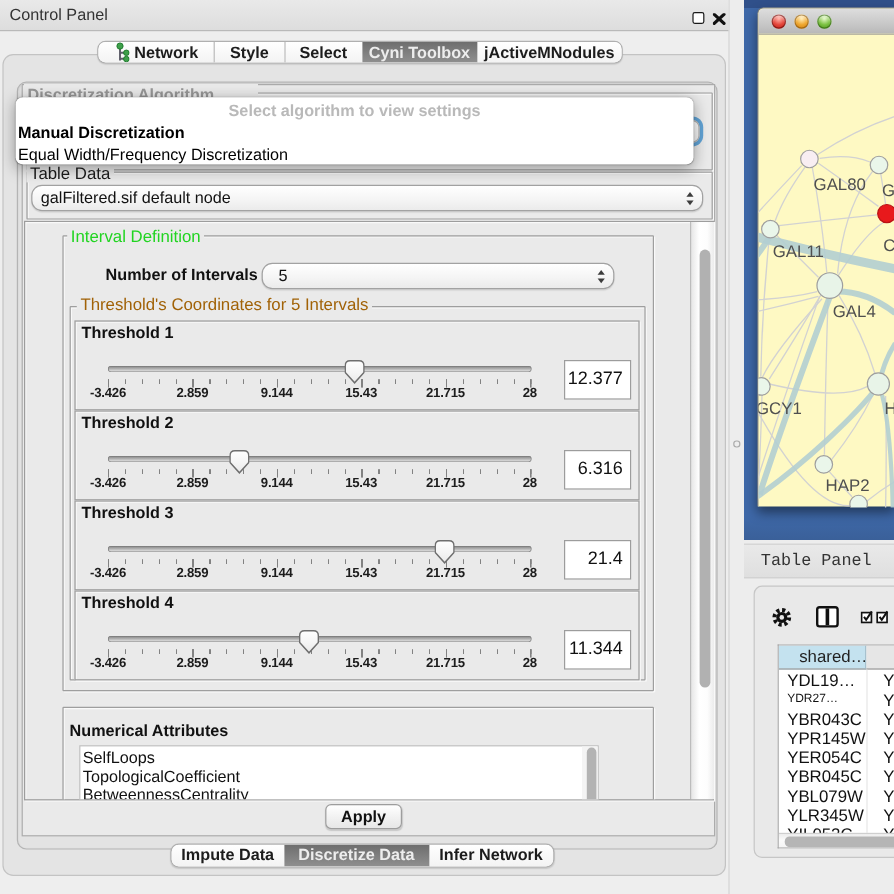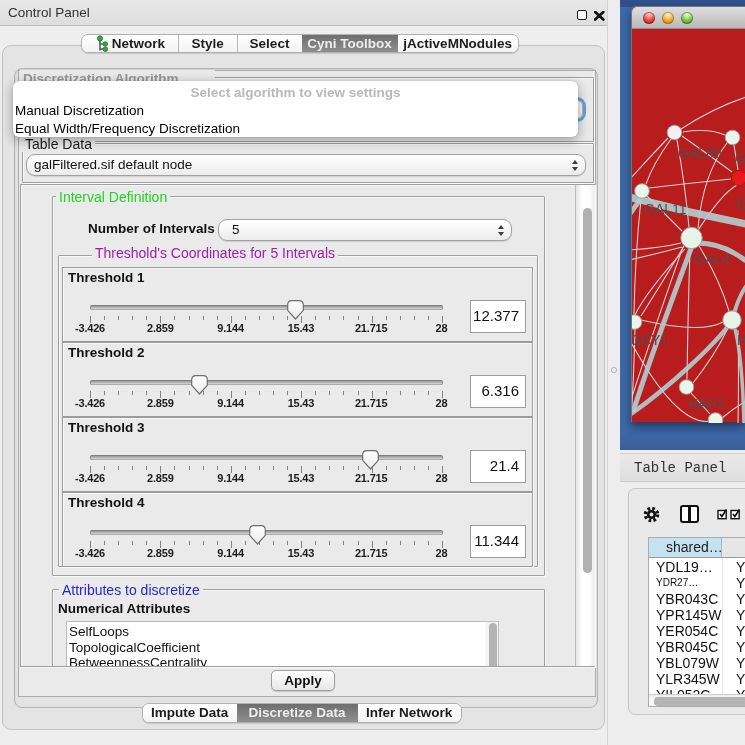--- a/index.html
+++ b/index.html
@@ -47,21 +47,21 @@
 <div class="ab" style="left:20px;top:184px;width:575px;height:483px;background:#eaeaea;border:1px solid #9d9d9d;box-sizing:border-box;overflow:hidden;box-shadow:1px 1px 0 #f9f9f9,inset 1px 1px 0 #f9f9f9;">
 <div class="gbox" style="left:31px;top:11px;width:491px;height:378px;"></div>
 <div class="glab" style="left:35px;top:4px;color:#21d421;">Interval Definition</div>
 <div class="ab bold" style="left:67px;top:36px;font-size:13.5px;color:#111;">Number of Intervals</div>
 <div class="combo" style="left:197px;top:34px;width:292px;height:20px;">
  <div class="ct" style="line-height:19px;left:13px;">5</div>
  <div class="arr" style="right:7px;top:4.5px;border-left:3.5px solid transparent;border-right:3.5px solid transparent;border-bottom:4.5px solid #3c3c3c;"></div>
  <div class="arr" style="right:7px;bottom:4.5px;border-left:3.5px solid transparent;border-right:3.5px solid transparent;border-top:4.5px solid #3c3c3c;"></div>
 </div>
 <div class="gbox" style="left:37px;top:70px;width:478px;height:310px;"></div>
-<div class="glab" style="left:43px;top:60px;color:#a21caf;margin-left:28px;">Threshold's Coordinates for 5 Intervals</div>
+<div class="glab" style="left:43px;top:60px;color:#a16207;">Threshold's Coordinates for 5 Intervals</div>
 <div class="ab" style="left:41px;top:82px;width:471px;height:75px;border:1px solid #9c9c9c;background:#eaeaea;box-sizing:border-box;box-shadow:1px 1px 0 #f9f9f9,inset 1px 1px 0 #f9f9f9;">
 <div class="ab bold" style="left:5px;top:1.5px;font-size:13.5px;color:#111;">Threshold 1</div>
 <div class="ab" style="left:27px;top:37px;width:353px;height:5px;border-radius:2.5px;background:linear-gradient(#818181,#b5b5b5 50%,#ededed);box-shadow:inset 0 0 0 0.5px #777;"></div>
 <div class="ab" style="left:27px;top:48px;width:353px;height:4px;background:repeating-linear-gradient(to right,#828282 0 1px,transparent 1px 14.08px);"></div>
 <div class="ab" style="left:27px;top:48px;width:353px;height:6.5px;background:repeating-linear-gradient(to right,#828282 0 1px,transparent 1px 70.4px);"></div>
 <div class="tick-label" style="left:27.0px;top:53.5px;">-3.426</div>
 <div class="tick-label" style="left:97.3px;top:53.5px;">2.859</div>
 <div class="tick-label" style="left:167.6px;top:53.5px;">9.144</div>
 <div class="tick-label" style="left:237.89999999999998px;top:53.5px;">15.43</div>
 <div class="tick-label" style="left:308.2px;top:53.5px;">21.715</div>
@@ -149,37 +149,36 @@
               <stop offset="1" stop-color="#e9e9e9"></stop>
       </linearGradient>
           </defs>
       <path d="M0.7,10.3 L0.7,4.8 Q0.7,0.7 4.8,0.7 L12.2,0.7 Q16.3,0.7 16.3,4.8 L16.3,10.3 L8.5,19 Z" fill="url(#th4)" stroke="#6e6e6e" stroke-width="1.2"></path>
         </svg>
 <div class="ab" style="left:407px;top:32px;width:56px;height:33px;background:#fff;border:1px solid #9c9c9c;box-sizing:border-box;">
           <div style="font-size:15px;color:#111;text-align:right;padding-right:6px;line-height:30px;">11.344</div>
         </div>
 </div>
 <div class="gbox" style="left:31px;top:404px;width:491px;height:91px;"></div>
-<div class="glab" style="left:38px;top:397px;color:#2727cf;">Attributes to discretize</div>
 <div class="ab bold" style="left:37px;top:416px;font-size:13.5px;color:#111;">Numerical Attributes</div>
 <div class="ab" style="left:45px;top:436px;width:433px;height:60px;background:#fff;border:1px solid #bdbdbd;box-sizing:border-box;">
         <div style="font-size:13.5px;color:#111;padding:2px 0 0 2px;line-height:15.7px;">SelfLoops<br>TopologicalCoefficient<br>BetweennessCentrality</div>
         <div class="ab" style="right:0;top:0;width:13.5px;height:100%;background:#f4f4f4;">
           <div class="ab" style="left:4px;top:1px;width:8.5px;height:70px;border-radius:4px;background:#b3b3b3;"></div>
         </div>
       </div>
 </div>
 <div class="ab" style="left:575px;top:185px;width:20px;height:481px;background:linear-gradient(to right,#e6e6e6,#ffffff 35%,#fdfdfd 70%,#ececec);border-left:1px solid #bcbcbc;box-sizing:border-box;">
       <div class="ab" style="left:7px;top:23px;width:9px;height:365px;border-radius:4.5px;background:#b1b1b1;"></div>
     </div>
 <div class="ab" style="left:271px;top:670px;width:64px;height:21px;border:1px solid #9d9d9d;border-radius:5px;background:linear-gradient(#ffffff,#f1f1f1 55%,#e7e7e7);box-sizing:border-box;box-shadow:0 1px 1px rgba(0,0,0,0.15);text-align:center;font-size:13.5px;font-weight:600;color:#111;line-height:19px;">Apply</div>
 <div class="ab" style="left:13px;top:81px;width:565px;height:56px;background:#fff;border-radius:6px;padding-top:2px;box-sizing:border-box;
   box-shadow:0 3px 12px rgba(0,0,0,0.35),0 0 1px rgba(0,0,0,0.3);z-index:50;">
  <div style="height:18.5px;text-align:center;font-size:13.5px;font-weight:600;color:#b9b9b9;line-height:19px;">Select algorithm to view settings</div>
- <div style="height:18.5px;font-size:13.5px;font-weight:normal;color:#000;line-height:18px;padding-left:2px;">Manual Discretization</div>
+ <div style="height:18.5px;font-size:13.5px;font-weight:bold;color:#000;line-height:18px;padding-left:2px;">Manual Discretization</div>
  <div style="height:18.5px;font-size:13.5px;color:#000;line-height:18px;padding-left:2px;">Equal Width/Frequency Discretization</div>
 </div>
 <div class="ab" style="left:81px;top:34px;height:17px;display:flex;border:1px solid #b0b0b0;border-radius:7px;overflow:hidden;background:#fff;box-shadow:0 1px 1px rgba(0,0,0,0.12);z-index:10;">
 <div class="seg" style="width:96px;background:linear-gradient(#ffffff,#f3f3f3);"><svg width="13" height="17" viewBox="0 0 13 17" style="margin-right:4px;">
           <path d="M5,4.5 L5,15.5 M5,9 L10,9 M5,14 L10,14" stroke="#5c5c68" stroke-width="1.6" fill="none"></path>
           <circle cx="5" cy="3.4" r="2.6" fill="#3fa04b" stroke="#1d7a2c" stroke-width="0.8"></circle>
           <circle cx="10.3" cy="9" r="2.3" fill="#3fa04b" stroke="#1d7a2c" stroke-width="0.8"></circle>
           <circle cx="10.3" cy="14.2" r="2.3" fill="#3fa04b" stroke="#1d7a2c" stroke-width="0.8"></circle>
         </svg>Network</div>
 <div class="seg" style="width:58.5px;border-left:1px solid #b9b9b9;background:linear-gradient(#ffffff,#f3f3f3);">Style</div>
@@ -188,21 +187,21 @@
 <div class="seg" style="width:120.5px;background:linear-gradient(#ffffff,#f3f3f3);">jActiveMNodules</div>
 </div>
 <div class="ab" style="left:142px;top:702.5px;height:18px;display:flex;border:1px solid #b0b0b0;border-radius:7px;overflow:hidden;background:#fff;box-shadow:0 1px 1px rgba(0,0,0,0.12);z-index:10;">
 <div class="seg" style="width:93.5px;background:linear-gradient(#ffffff,#f3f3f3);">Impute Data</div>
 <div class="seg sel" style="width:121px;">Discretize Data</div>
 <div class="seg" style="width:103.5px;background:linear-gradient(#ffffff,#f3f3f3);">Infer Network</div>
 </div>
 </div>
 <div class="ab" style="left:611px;top:367px;width:3.5px;height:3.5px;border-radius:50%;border:1px solid #ababab;"></div>
 <div class="ab" style="left:620px;top:0;width:125px;height:450px;background:linear-gradient(#30508a 0,#30508a 7px,#3e68a8 7px,#3e68a8 430px,#3a6099 450px);"></div>
-<div class="ab" style="left:631px;top:6px;width:114px;height:416px;border-radius:5px 0 0 0;box-shadow:0 5px 10px rgba(0,0,0,0.45);background:#b91c1c;border-left:1px solid #73777d;border-top:1px solid #73777d;box-sizing:border-box;">
+<div class="ab" style="left:631px;top:6px;width:114px;height:416px;border-radius:5px 0 0 0;box-shadow:0 5px 10px rgba(0,0,0,0.45);background:#fef9c3;border-left:1px solid #73777d;border-top:1px solid #73777d;box-sizing:border-box;">
 <div class="ab" style="left:0;top:0;width:100%;height:21.5px;border-radius:5px 0 0 0;background:linear-gradient(#dedede,#c4c4c4 70%,#b8b8b8);border-bottom:1px solid #8f8f8f;box-sizing:border-box;">
       <div class="ab" style="left:10.5px;top:4.5px;width:12px;height:12px;border-radius:50%;background:radial-gradient(circle at 50% 28%,#ffada4 5%,#e4473c 50%,#c01d15 90%);box-shadow:inset 0 0 0 1px rgba(90,10,10,0.55),inset 0 2px 2px rgba(255,255,255,0.55);"></div>
       <div class="ab" style="left:29.5px;top:4.5px;width:12px;height:12px;border-radius:50%;background:radial-gradient(circle at 50% 28%,#ffe9b0 5%,#efa72e 50%,#cd7f14 90%);box-shadow:inset 0 0 0 1px rgba(120,75,5,0.55),inset 0 2px 2px rgba(255,255,255,0.55);"></div>
       <div class="ab" style="left:49px;top:4.5px;width:12px;height:12px;border-radius:50%;background:radial-gradient(circle at 50% 28%,#dff5c2 5%,#7cc242 50%,#4f9420 90%);box-shadow:inset 0 0 0 1px rgba(40,90,10,0.55),inset 0 2px 2px rgba(255,255,255,0.55);"></div>
     </div>
 <svg class="ab" style="left:0;top:21.5px;" width="114" height="394.5" viewBox="631 27 114 394.5">
 <g fill="none" stroke="#d2d2d2" stroke-width="1.1">
  <path d="M745,95 Q712,106 680,127"></path>
  <path d="M628,178 Q648,156 667,136"></path>
  <path d="M670,137 Q652,162 645,182"></path>

